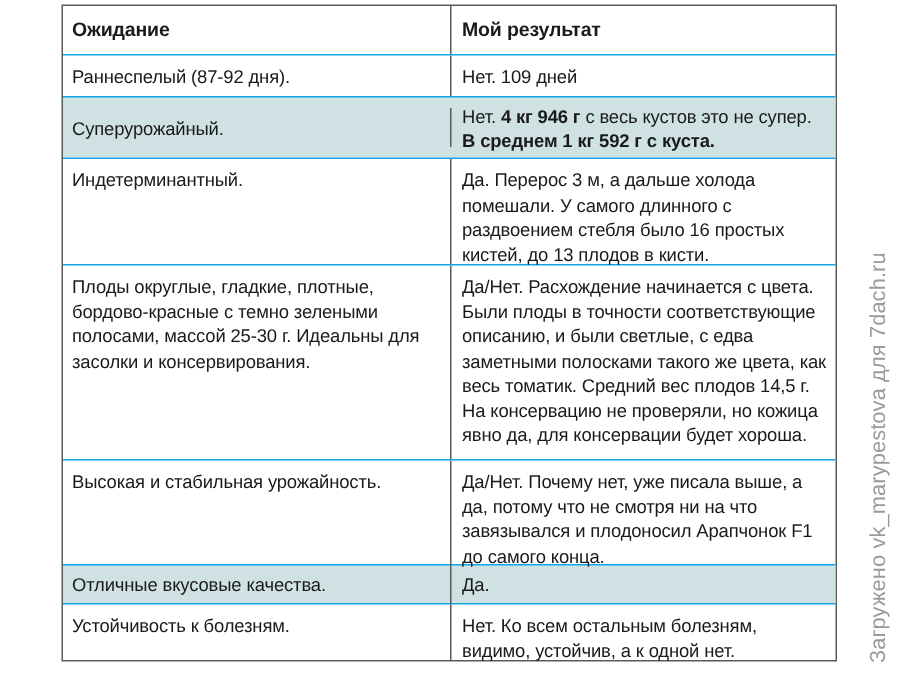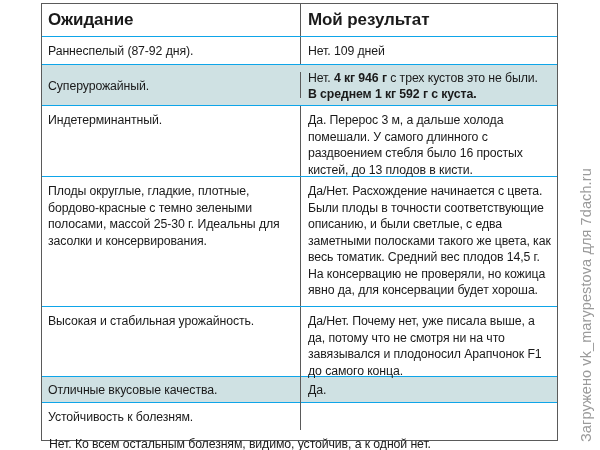--- a/index.html
+++ b/index.html
@@ -40,21 +40,21 @@
     .cell.left {
       width: 259px;
       border-right: 1px solid #5a5a5a;
     }
     .cell.right {
       flex: 1;
       padding-left: 7px;
     }
     .header .cell {
       font-weight: bold;
-      font-size: 17px;
+      font-size: 13px;
       line-height: 20px;
       padding-top: 6px;
     }
     .b { font-weight: bold; }
     .watermark {
       position: absolute;
       left: 578px;
       top: 442px;
       transform-origin: 0 0;
       transform: rotate(-90deg);
@@ -74,21 +74,21 @@
     <div class="cell right">Мой результат</div>
   </div>
 
   <div class="row" style="height:28px;">
     <div class="cell left">Раннеспелый (87-92 дня).</div>
     <div class="cell right">Нет. 109 дней</div>
   </div>
 
   <div class="row shaded" style="height:41px;">
     <div class="cell left">Суперурожайный.</div>
-    <div class="cell right"><span>Нет. </span><span class="b">4 кг 946 г</span><span> с трех кустов это не были.</span><br><span class="b">В среднем 1 кг 592 г с куста.</span></div>
+    <div class="cell right"><span>Нет. </span><span class="b">4 кг 946 г</span><span> с весь кустов это не супер.</span><br><span class="b">В среднем 1 кг 592 г с куста.</span></div>
   </div>
 
   <div class="row" style="height:71px;justify-content:center;">
     <div class="cell left">Индетерминантный.</div>
     <div class="cell right">Да. Перерос 3 м, а дальше холода помешали. У самого длинного с раздвоением стебля было 16 простых кистей, до 13 плодов в кисти.</div>
   </div>
 
   <div class="row" style="height:130px;">
     <div class="cell left">Плоды округлые, гладкие, плотные, бордово-красные с темно зелеными полосами, массой 25-30 г. Идеальны для засолки и консервирования.</div>
     <div class="cell right">Да/Нет. Расхождение начинается с цвета. Были плоды в точности соответствующие описанию, и были светлые, с едва заметными полосками такого же цвета, как весь томатик. Средний вес плодов 14,5 г. На консервацию не проверяли, но кожица явно да, для консервации будет хороша.</div>
@@ -97,20 +97,20 @@
   <div class="row" style="height:70px;">
     <div class="cell left">Высокая и стабильная урожайность.</div>
     <div class="cell right">Да/Нет. Почему нет, уже писала выше, а да, потому что не смотря ни на что завязывался и плодоносил Арапчонок F1 до самого конца.</div>
   </div>
 
   <div class="row shaded" style="height:26px;">
     <div class="cell left">Отличные вкусовые качества.</div>
     <div class="cell right">Да.</div>
   </div>
 
-  <div class="row" style="height:38px;flex-direction:column;">
+  <div class="row" style="height:38px;">
     <div class="cell left">Устойчивость к болезням.</div>
     <div class="cell right">Нет. Ко всем остальным болезням, видимо, устойчив, а к одной нет.</div>
   </div>
 
 </div>
 
 <div class="watermark">Загружено vk_marypestova для 7dach.ru</div>
 
 </body></html>

